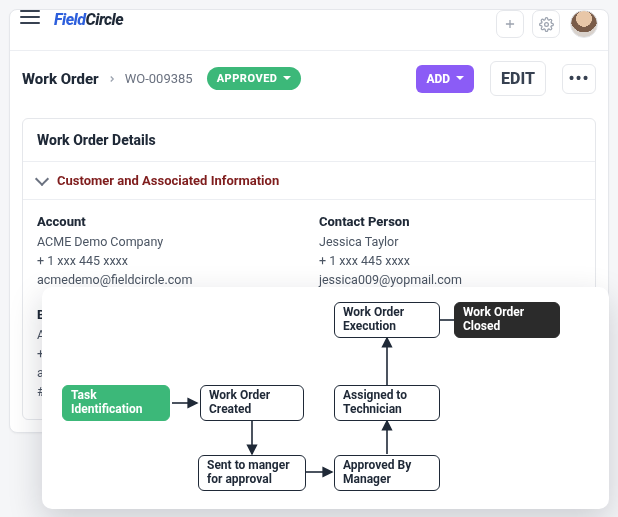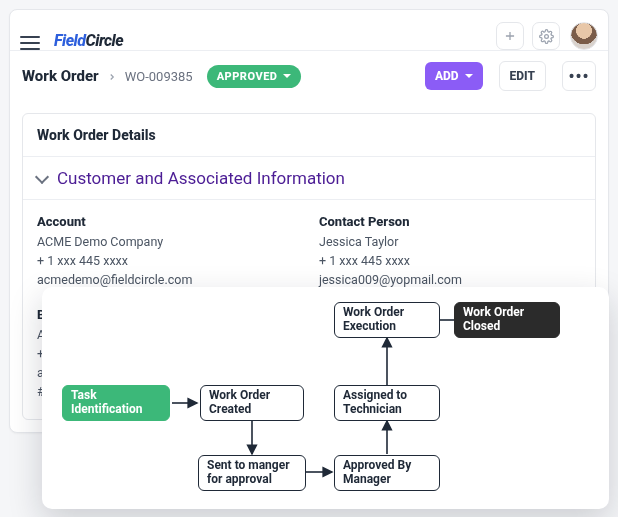--- a/index.html
+++ b/index.html
@@ -1,42 +1,42 @@
 <!DOCTYPE html>
 <html><head>
 <meta charset="utf-8">
 <style>
 *{box-sizing:border-box;margin:0;padding:0;font-family:-apple-system,BlinkMacSystemFont,"Segoe UI",Roboto,Arial,sans-serif}
 body{background:#f5f6f8;width:618px;height:517px;overflow:hidden;position:relative}
 .card{background:#fff;border:1px solid #e5e7eb;border-radius:8px;margin:9px;box-shadow:0 1px 2px rgba(0,0,0,.04)}
-.topbar{display:flex;align-items:flex-end;height:40px;padding:0 10px}
+.topbar{display:flex;align-items:flex-start;height:40px;padding:0 10px}
 .menu-icon{width:20px;height:14px;display:flex;flex-direction:column;justify-content:space-between;cursor:pointer;margin-right:14px}
 .menu-icon span{height:2px;background:#374151;border-radius:1px}
 .logo{display:flex;align-items:center}
 .logo-field{font-style:italic;font-weight:800;color:#2d5fdc;font-size:16px;letter-spacing:-.5px}
 .logo-circle{font-style:italic;font-weight:800;color:#1f2937;font-size:16px;letter-spacing:-.5px}
 .spacer{flex:1}
 .top-icon{width:28px;height:28px;display:flex;align-items:center;justify-content:center;color:#9ca3af;cursor:pointer;border:1px solid #e5e7eb;border-radius:7px;margin-left:8px}
 .avatar{width:28px;height:28px;border-radius:50%;background:radial-gradient(circle at 50% 30%,#e8c7a8 0 35%,#7a5c49 36% 60%,#d9d2cc 61% 100%);margin-left:10px;border:1px solid #e5e7eb;cursor:pointer}
 hr.sep{border:none;border-top:1px solid #eceef2;margin:0 0 0 0}
 .crumbs{display:flex;align-items:center;padding:10px 12px;gap:8px}
 .crumb-title{font-weight:800;font-size:15px;color:#1f2937}
 .chev{color:#9ca3af}
 .crumb-id{font-size:13px;color:#6b7280}
 .status-pill{background:#3cb879;color:#fff;font-weight:800;font-size:11px;letter-spacing:.5px;padding:5px 10px;border-radius:999px;display:flex;align-items:center;gap:6px;margin-left:6px}
 .status-pill .caret{border:4px solid transparent;border-top-color:#fff;margin-top:3px}
 .add-btn{background:#8b5cf6;color:#fff;border:none;border-radius:6px;font-weight:800;font-size:12px;padding:7px 10px;display:flex;align-items:center;gap:6px;cursor:pointer}
 .add-btn .caret{border:4px solid transparent;border-top-color:#fff;margin-top:3px}
-.edit-btn{background:#fff;border:1px solid #e5e7eb;color:#374151;font-weight:800;font-size:12px;padding:7px 10px;border-radius:6px;margin-left:8px;cursor:pointer}
+.edit-btn{background:#fff;border:1px solid #e5e7eb;color:#374151;font-weight:800;font-size:16px;padding:7px 10px;border-radius:6px;margin-left:8px;cursor:pointer}
 .more-btn{background:#fff;border:1px solid #e5e7eb;border-radius:6px;width:34px;height:30px;margin-left:8px;display:flex;align-items:center;justify-content:center;cursor:pointer;color:#374151;font-weight:900;letter-spacing:1px}
 .details{margin:12px;border:1px solid #e5e7eb;border-radius:6px;background:#fff}
 .details-title{font-weight:800;font-size:14px;color:#1f2937;padding:13px 14px;border-bottom:1px solid #eceef2}
 .section-hdr{display:flex;align-items:center;gap:10px;padding:11px 14px;border-bottom:1px solid #eceef2;cursor:pointer}
 .section-hdr .chev-down{width:10px;height:10px;border-left:2px solid #6b7280;border-bottom:2px solid #6b7280;transform:rotate(-45deg);margin-top:-3px}
-.section-hdr .lbl{font-weight:400;font-size:17px;color:#4c1d95}
+.section-hdr .lbl{font-weight:700;font-size:13px;color:#7f1d1d}
 .grid{display:grid;grid-template-columns:1fr 1fr;gap:18px 20px;padding:14px 14px 18px}
 .field-label{font-weight:800;font-size:13px;color:#1f2937;margin-bottom:4px}
 .field-line{font-size:12.5px;color:#4b5563;line-height:1.5}
 .flow-card{position:absolute;left:42px;top:287px;width:567px;height:222px;background:#fff;border-radius:10px;box-shadow:0 12px 34px rgba(14,22,40,.18)}
 .node{position:absolute;border:1.5px solid #1f2937;background:#fff;border-radius:6px;font-size:12px;font-weight:700;color:#1f2937;display:flex;align-items:center;justify-content:center;text-align:left;padding:4px 8px;line-height:1.15}
 .node.green{background:#3cb879;border-color:#3cb879;color:#fff}
 .node.dark{background:#2b2b2b;border-color:#2b2b2b;color:#fff}
 svg.arrows{position:absolute;inset:0;width:100%;height:100%;pointer-events:none}
 </style>
 </head>

